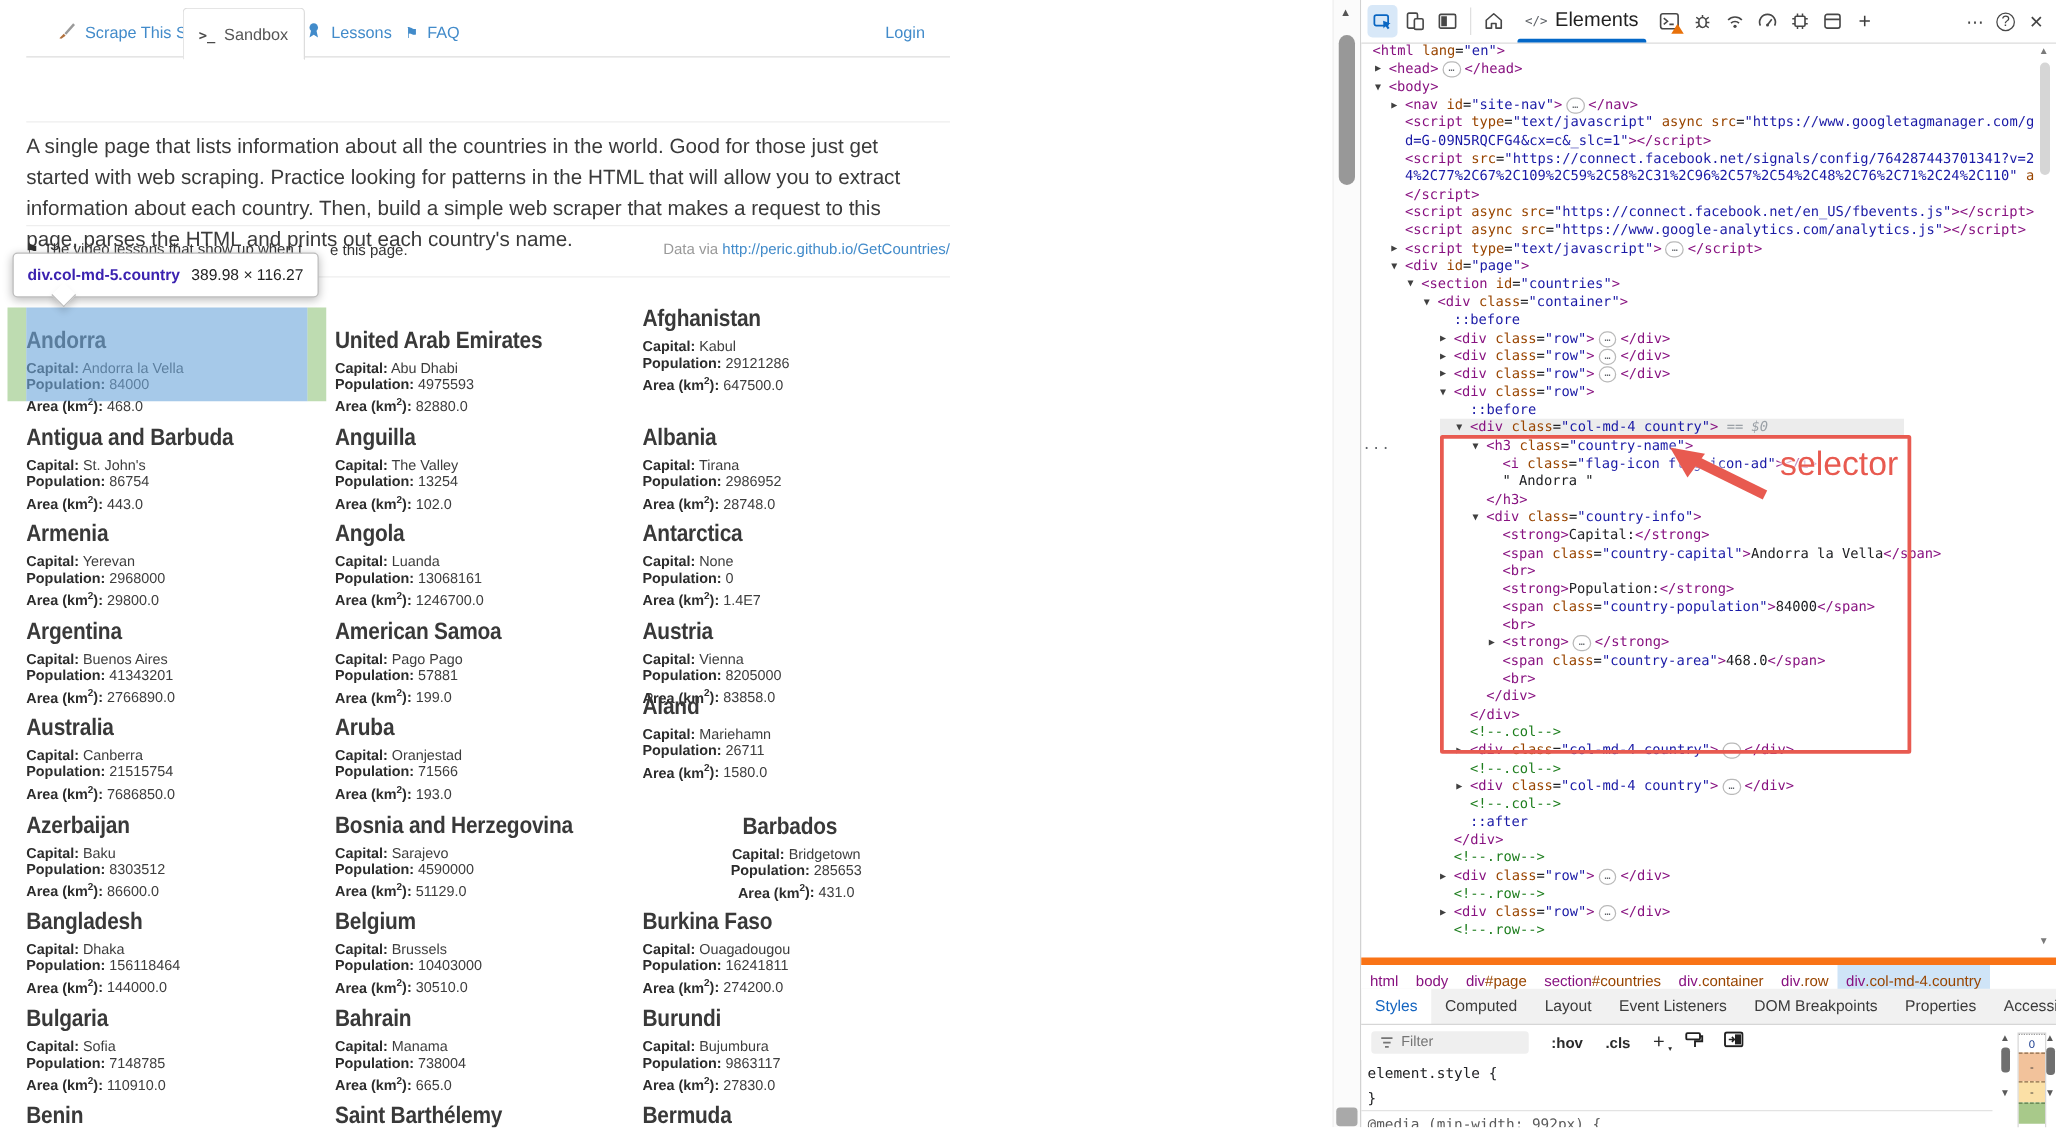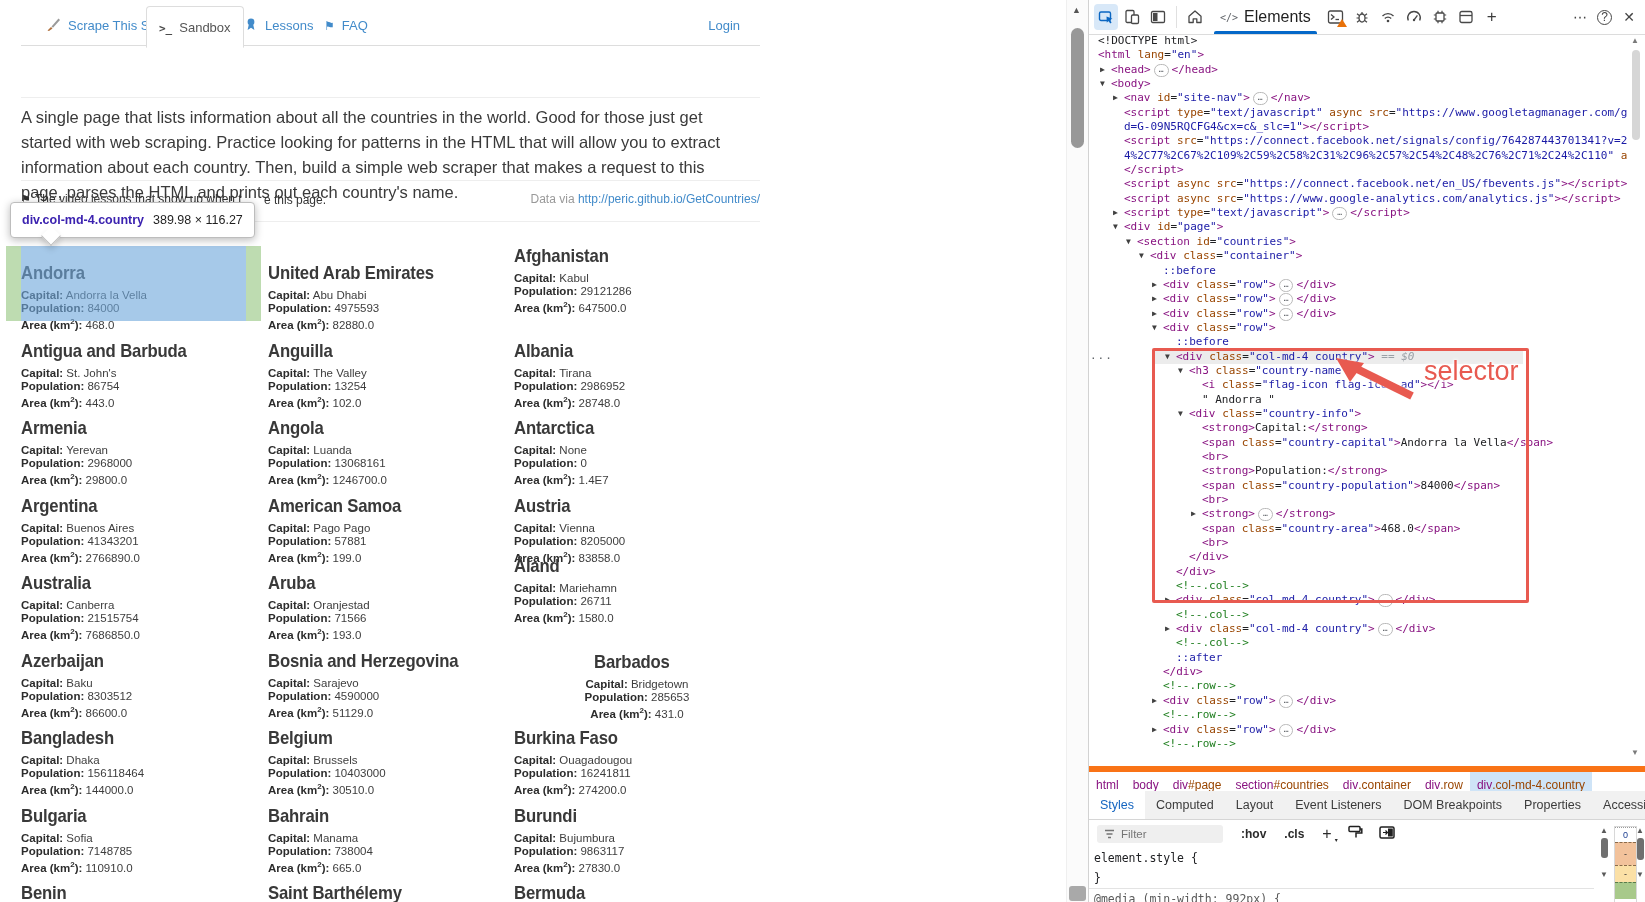--- a/index.html
+++ b/index.html
@@ -329,21 +329,21 @@
     </div>
 
   <div class="hl">
     <div class="pad" style="left:0;"></div>
     <div class="cont"></div>
     <div class="pad" style="right:0;"></div>
   </div>
 
   <div class="tip-notch"></div>
   <div class="tip">
-    <span class="sel">div.col-md-4.country</span>
+    <span class="sel">div.col-md-5.country</span>
     <span class="dim">389.98 × 116.27</span>
   </div>
 
   <div class="sb">
     <span class="up">▲</span>
     <div class="th"></div>
     <div class="dn"></div>
   </div>
 
   <div class="dt"></div>
@@ -423,21 +423,20 @@
         <span style="font-size:17px;color:#3c3c3c;">+</span>
       </div>
     <div class="dt-right">
       <span class="dt-gl">⋯</span>
       <span class="dt-gl" style="font-size:12px;border:1.3px solid #474747;border-radius:50%;width:13px;height:13px;line-height:13px;margin:0 5px;">?</span>
       <span class="dt-gl">✕</span>
     </div>
   </div>
 
   <div class="tree" style="left:1089px;" id="tree">
-      <div class="tl" style="padding-left: 9px;"><span class="pl">&lt;!DOCTYPE html&gt;</span></div>
       <div class="tl" style="padding-left: 9px;"><span class="tg">&lt;html </span><span class="at">lang</span><span class="pl">=</span><span class="vl">"en"</span><span class="tg">&gt;</span></div>
       <div class="tl" style="padding-left: 22px;"><span class="ar" style="left: 11px;">▶</span><span class="tg">&lt;head&gt;</span><span class="pill">…</span><span class="tg">&lt;/head&gt;</span></div>
       <div class="tl" style="padding-left: 22px;"><span class="ar" style="left: 11px;">▼</span><span class="tg">&lt;body&gt;</span></div>
       <div class="tl" style="padding-left: 35px;"><span class="ar" style="left: 24px;">▶</span><span class="tg">&lt;nav </span><span class="at">id</span><span class="pl">=</span><span class="vl">"site-nav"</span><span class="tg">&gt;</span><span class="pill">…</span><span class="tg">&lt;/nav&gt;</span></div>
       <div class="tl" style="padding-left: 35px;"><span class="tg">&lt;script </span><span class="at">type</span><span class="pl">=</span><span class="vl">"text/javascript"</span><span class="pl"> </span><span class="at">async</span><span class="pl"> </span><span class="at">src</span><span class="pl">=</span><span class="vl">"https://www.googletagmanager.com/gtag/js?i</span></div>
       <div class="tl" style="padding-left: 35px;"><span class="vl">d=G-09N5RQCFG4&amp;cx=c&amp;_slc=1"</span><span class="tg">&gt;&lt;/script&gt;</span></div>
       <div class="tl" style="padding-left: 35px;"><span class="tg">&lt;script </span><span class="at">src</span><span class="pl">=</span><span class="vl">"https://connect.facebook.net/signals/config/764287443701341?v=2.9.166_4</span></div>
       <div class="tl" style="padding-left: 35px;"><span class="vl">4%2C77%2C67%2C109%2C59%2C58%2C31%2C96%2C57%2C54%2C48%2C76%2C71%2C24%2C110"</span><span class="pl"> </span><span class="at">async</span></div>
       <div class="tl" style="padding-left: 35px;"><span class="tg">&lt;/script&gt;</span></div>
       <div class="tl" style="padding-left: 35px;"><span class="tg">&lt;script </span><span class="at">async</span><span class="pl"> </span><span class="at">src</span><span class="pl">=</span><span class="vl">"https://connect.facebook.net/en_US/fbevents.js"</span><span class="tg">&gt;&lt;/script&gt;</span></div>
@@ -449,20 +448,21 @@
       <div class="tl" style="padding-left: 74px;"><span class="ps">::before</span></div>
       <div class="tl" style="padding-left: 74px;"><span class="ar" style="left: 63px;">▶</span><span class="tg">&lt;div </span><span class="at">class</span><span class="pl">=</span><span class="vl">"row"</span><span class="tg">&gt;</span><span class="pill">…</span><span class="tg">&lt;/div&gt;</span></div>
       <div class="tl" style="padding-left: 74px;"><span class="ar" style="left: 63px;">▶</span><span class="tg">&lt;div </span><span class="at">class</span><span class="pl">=</span><span class="vl">"row"</span><span class="tg">&gt;</span><span class="pill">…</span><span class="tg">&lt;/div&gt;</span></div>
       <div class="tl" style="padding-left: 74px;"><span class="ar" style="left: 63px;">▶</span><span class="tg">&lt;div </span><span class="at">class</span><span class="pl">=</span><span class="vl">"row"</span><span class="tg">&gt;</span><span class="pill">…</span><span class="tg">&lt;/div&gt;</span></div>
       <div class="tl" style="padding-left: 74px;"><span class="ar" style="left: 63px;">▼</span><span class="tg">&lt;div </span><span class="at">class</span><span class="pl">=</span><span class="vl">"row"</span><span class="tg">&gt;</span></div>
       <div class="tl" style="padding-left: 87px;"><span class="ps">::before</span></div>
       <div class="tl sel" style="padding-left: 87px;"><span class="ar" style="left: 76px;">▼</span><span class="tg">&lt;div </span><span class="at">class</span><span class="pl">=</span><span class="vl">"col-md-4 country"</span><span class="tg">&gt;</span><span class="gr"> == $0</span></div>
       <div class="tl" style="padding-left: 100px;"><span class="ar" style="left: 89px;">▼</span><span class="tg">&lt;h3 </span><span class="at">class</span><span class="pl">=</span><span class="vl">"country-name"</span><span class="tg">&gt;</span></div>
       <div class="tl" style="padding-left: 113px;"><span class="tg">&lt;i </span><span class="at">class</span><span class="pl">=</span><span class="vl">"flag-icon flag-icon-ad"</span><span class="tg">&gt;&lt;/i&gt;</span></div>
       <div class="tl" style="padding-left: 113px;"><span class="pl">" Andorra "</span></div>
+      <div class="tl" style="padding-left: 100px;"><span class="tg">&lt;/h3&gt;</span></div>
       <div class="tl" style="padding-left: 100px;"><span class="ar" style="left: 89px;">▼</span><span class="tg">&lt;div </span><span class="at">class</span><span class="pl">=</span><span class="vl">"country-info"</span><span class="tg">&gt;</span></div>
       <div class="tl" style="padding-left: 113px;"><span class="tg">&lt;strong&gt;</span><span class="pl">Capital:</span><span class="tg">&lt;/strong&gt;</span></div>
       <div class="tl" style="padding-left: 113px;"><span class="tg">&lt;span </span><span class="at">class</span><span class="pl">=</span><span class="vl">"country-capital"</span><span class="tg">&gt;</span><span class="pl">Andorra la Vella</span><span class="tg">&lt;/span&gt;</span></div>
       <div class="tl" style="padding-left: 113px;"><span class="tg">&lt;br&gt;</span></div>
       <div class="tl" style="padding-left: 113px;"><span class="tg">&lt;strong&gt;</span><span class="pl">Population:</span><span class="tg">&lt;/strong&gt;</span></div>
       <div class="tl" style="padding-left: 113px;"><span class="tg">&lt;span </span><span class="at">class</span><span class="pl">=</span><span class="vl">"country-population"</span><span class="tg">&gt;</span><span class="pl">84000</span><span class="tg">&lt;/span&gt;</span></div>
       <div class="tl" style="padding-left: 113px;"><span class="tg">&lt;br&gt;</span></div>
       <div class="tl" style="padding-left: 113px;"><span class="ar" style="left: 102px;">▶</span><span class="tg">&lt;strong&gt;</span><span class="pill">…</span><span class="tg">&lt;/strong&gt;</span></div>
       <div class="tl" style="padding-left: 113px;"><span class="tg">&lt;span </span><span class="at">class</span><span class="pl">=</span><span class="vl">"country-area"</span><span class="tg">&gt;</span><span class="pl">468.0</span><span class="tg">&lt;/span&gt;</span></div>
       <div class="tl" style="padding-left: 113px;"><span class="tg">&lt;br&gt;</span></div>

